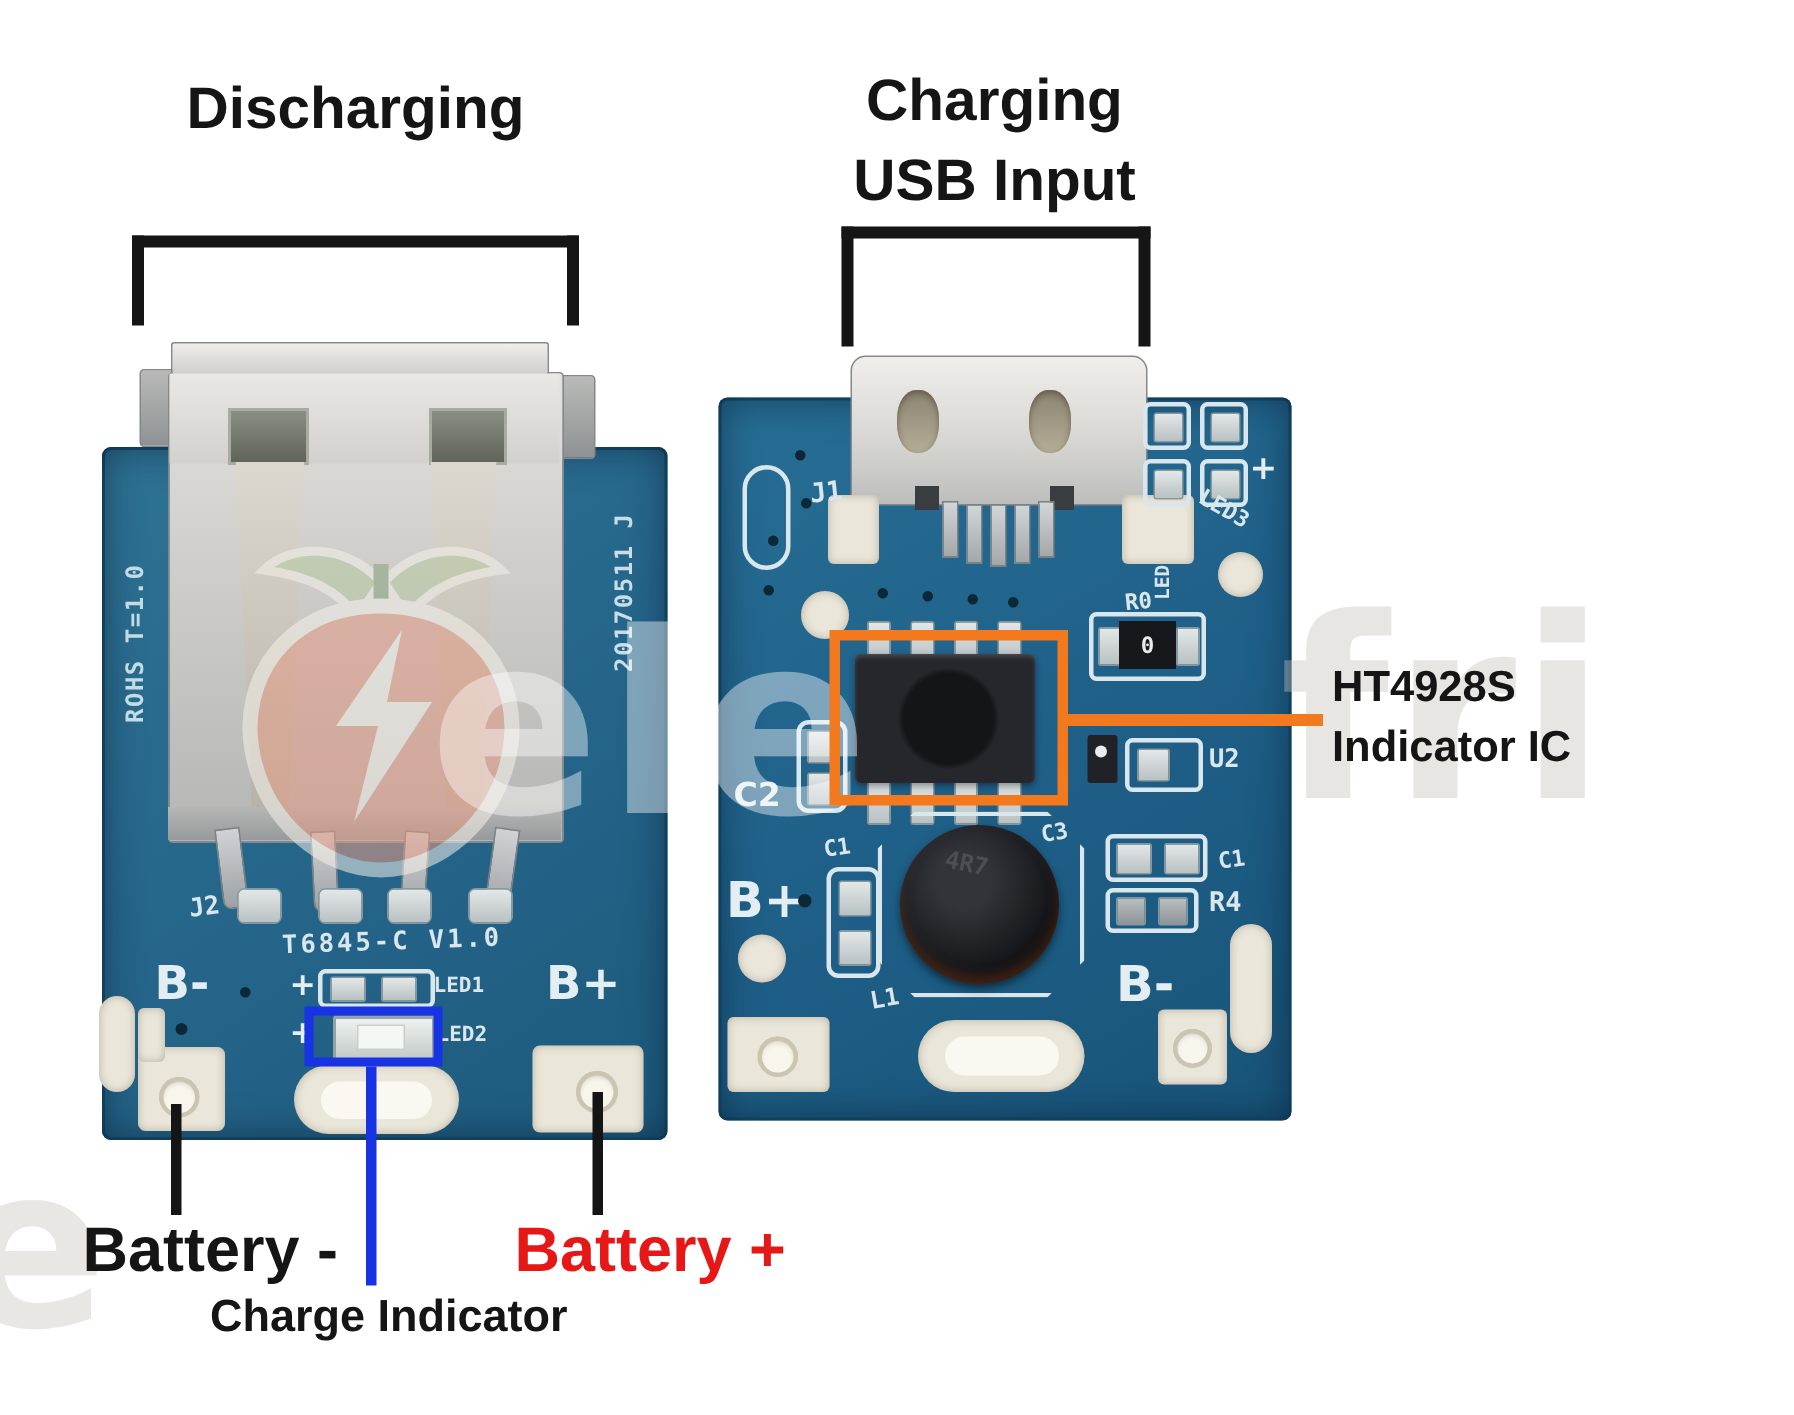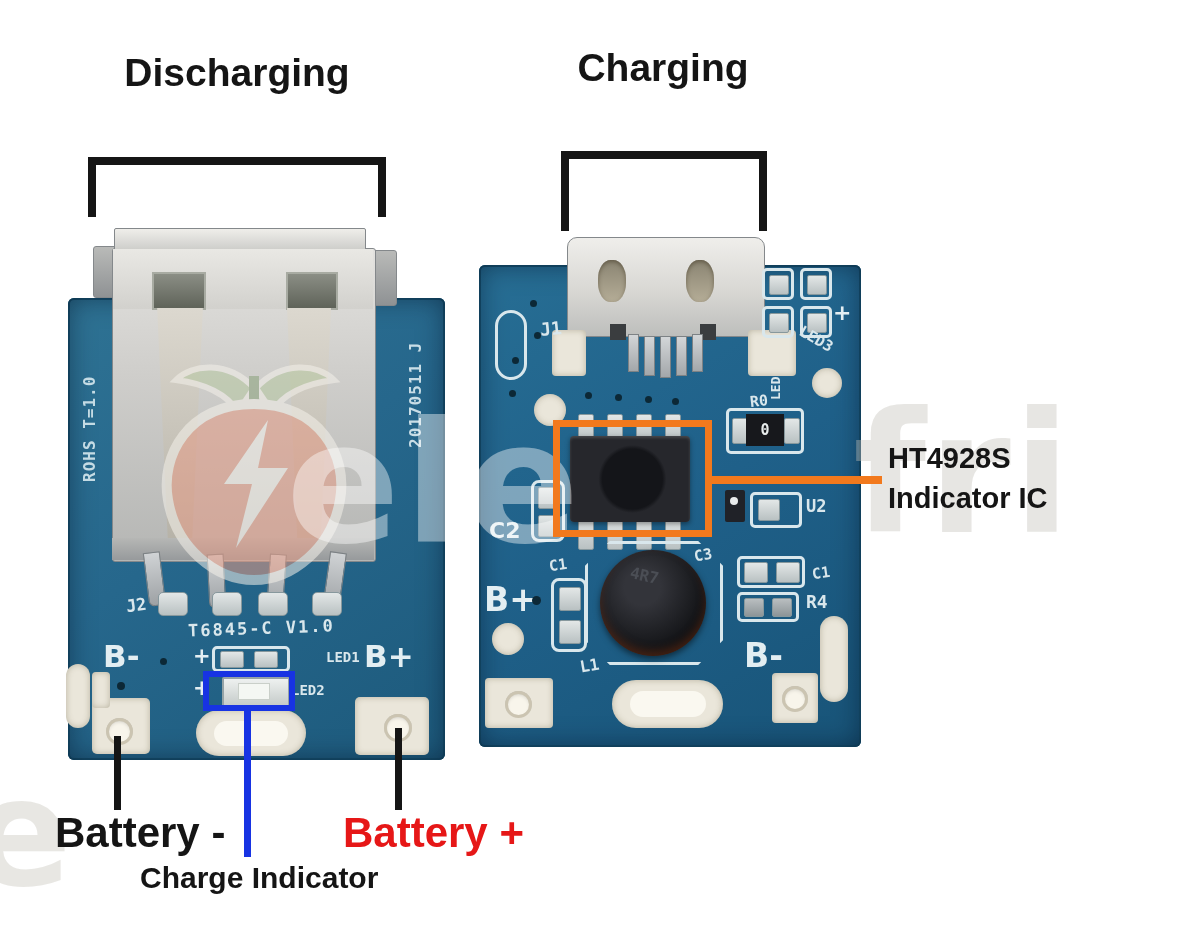--- a/index.html
+++ b/index.html
@@ -68,21 +68,21 @@
   <div class="silk z1" style="left:188px;top:618px;font-size:17px;letter-spacing:2px;transform:rotate(-2deg);">T6845-C V1.0</div>
   <div class="silkbig z1" style="left:103px;top:638px;font-size:31px;">B-</div>
   <div class="silkbig z1" style="left:364px;top:638px;font-size:31px;">B+</div>
   <div class="dot z1" style="left:160px;top:658px;width:7px;height:7px;"></div>
   <div class="dot z1" style="left:117px;top:682px;width:8px;height:8px;"></div>
 
   <div class="silkbig z1" style="left:193px;top:644px;font-size:21px;">+</div>
   <div class="outline z1" style="left:212px;top:646px;width:78px;height:26px;"></div>
   <div class="pad z1" style="left:220px;top:651px;width:22px;height:15px;"></div>
   <div class="pad z1" style="left:254px;top:651px;width:22px;height:15px;"></div>
-  <div class="silk z1" style="left:289px;top:649px;font-size:14px;margin-left:37px;">LED1</div>
+  <div class="silk z1" style="left:289px;top:649px;font-size:14px;">LED1</div>
 
   <div class="silkbig z1" style="left:193px;top:676px;font-size:21px;">+</div>
   <div class="abs z1" style="left:222px;top:677px;width:64px;height:27px;background:linear-gradient(180deg,#eef1f0,#c4cac8);border:2px solid #95a3a6;border-radius:2px;"></div>
   <div class="abs z1" style="left:238px;top:683px;width:30px;height:15px;background:#f4f7f3;border:1px solid #c9cfc9;"></div>
   <div class="silk z1" style="left:291px;top:682px;font-size:14px;">LED2</div>
 
   <div class="whitepad z1" style="left:66px;top:664px;width:24px;height:64px;border-radius:12px;"></div>
   <div class="whitepad z1" style="left:92px;top:698px;width:58px;height:56px;border-radius:5px;"></div>
   <div class="whitepad z1" style="left:92px;top:672px;width:18px;height:36px;border-radius:4px;"></div>
   <div class="hole z1" style="left:106px;top:718px;width:27px;height:27px;"></div>
@@ -199,20 +199,21 @@
   </svg>
   <div class="wm-letters z2" style="left:286px;top:386px;font-size:168px;color:rgba(255,255,255,.42);letter-spacing:4px;">ele</div>
   <div class="wm-letters z2" style="left:853px;top:376px;font-size:168px;color:rgba(196,192,184,.40);letter-spacing:2px;">fri</div>
   <div class="wm-letters z2" style="left:-30px;top:746px;font-size:150px;color:rgba(205,201,193,.45);">e</div>
 
   <div class="annot center z3" style="left:107px;top:50px;width:260px;font-size:39px;">
     <div>Discharging</div>
   </div>
   <div class="annot center z3" style="left:553px;top:42px;width:220px;font-size:39px;line-height:1.35;">
     <div>Charging</div>
+    <div>USB Input</div>
   </div>
   <div class="bracket z3" style="left:88px;top:157px;width:298px;height:60px;"></div>
   <div class="bracket z3" style="left:561px;top:151px;width:206px;height:80px;"></div>
 
   <div class="orange-rect z3" style="left:553px;top:420px;width:159px;height:117px;"></div>
   <div class="orange-line z3" style="left:710px;top:476px;width:172px;height:8px;"></div>
   <div class="annot z3" style="left:888px;top:438px;font-size:29px;line-height:1.38;">
     <div>HT4928S</div>
     <div>Indicator IC</div>
   </div>

